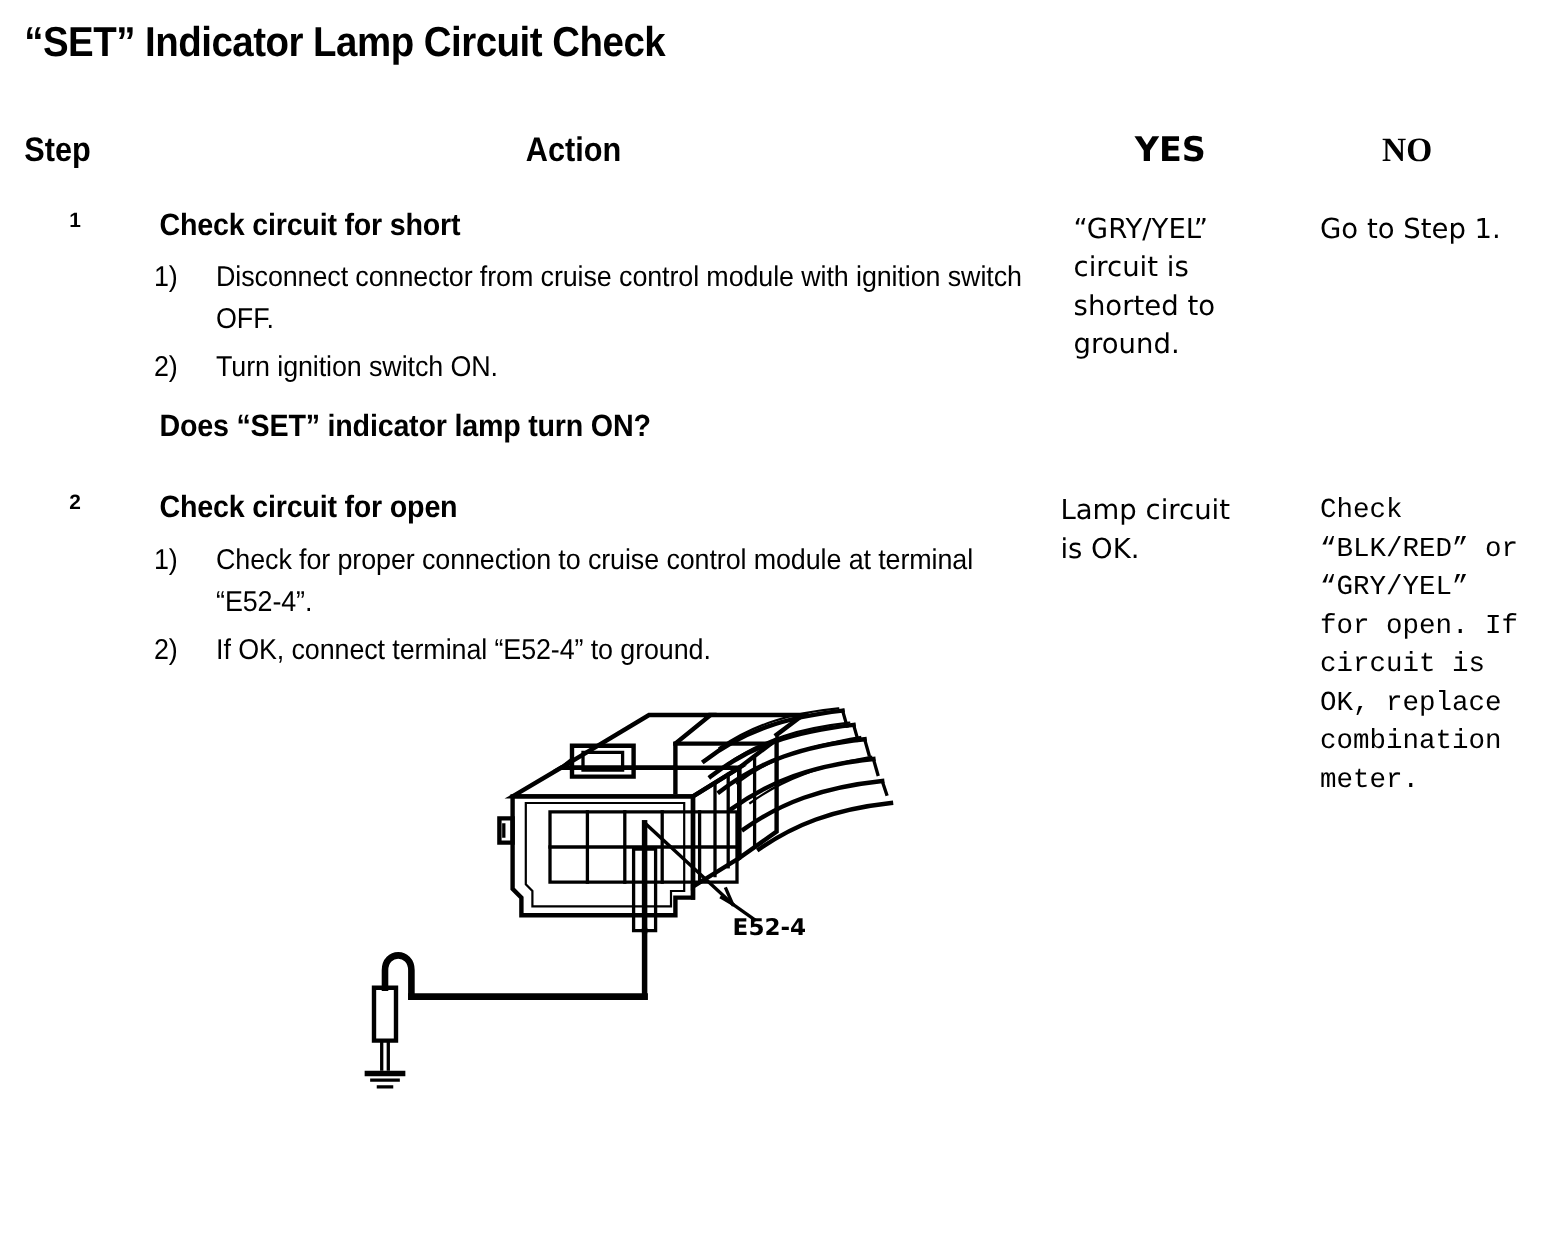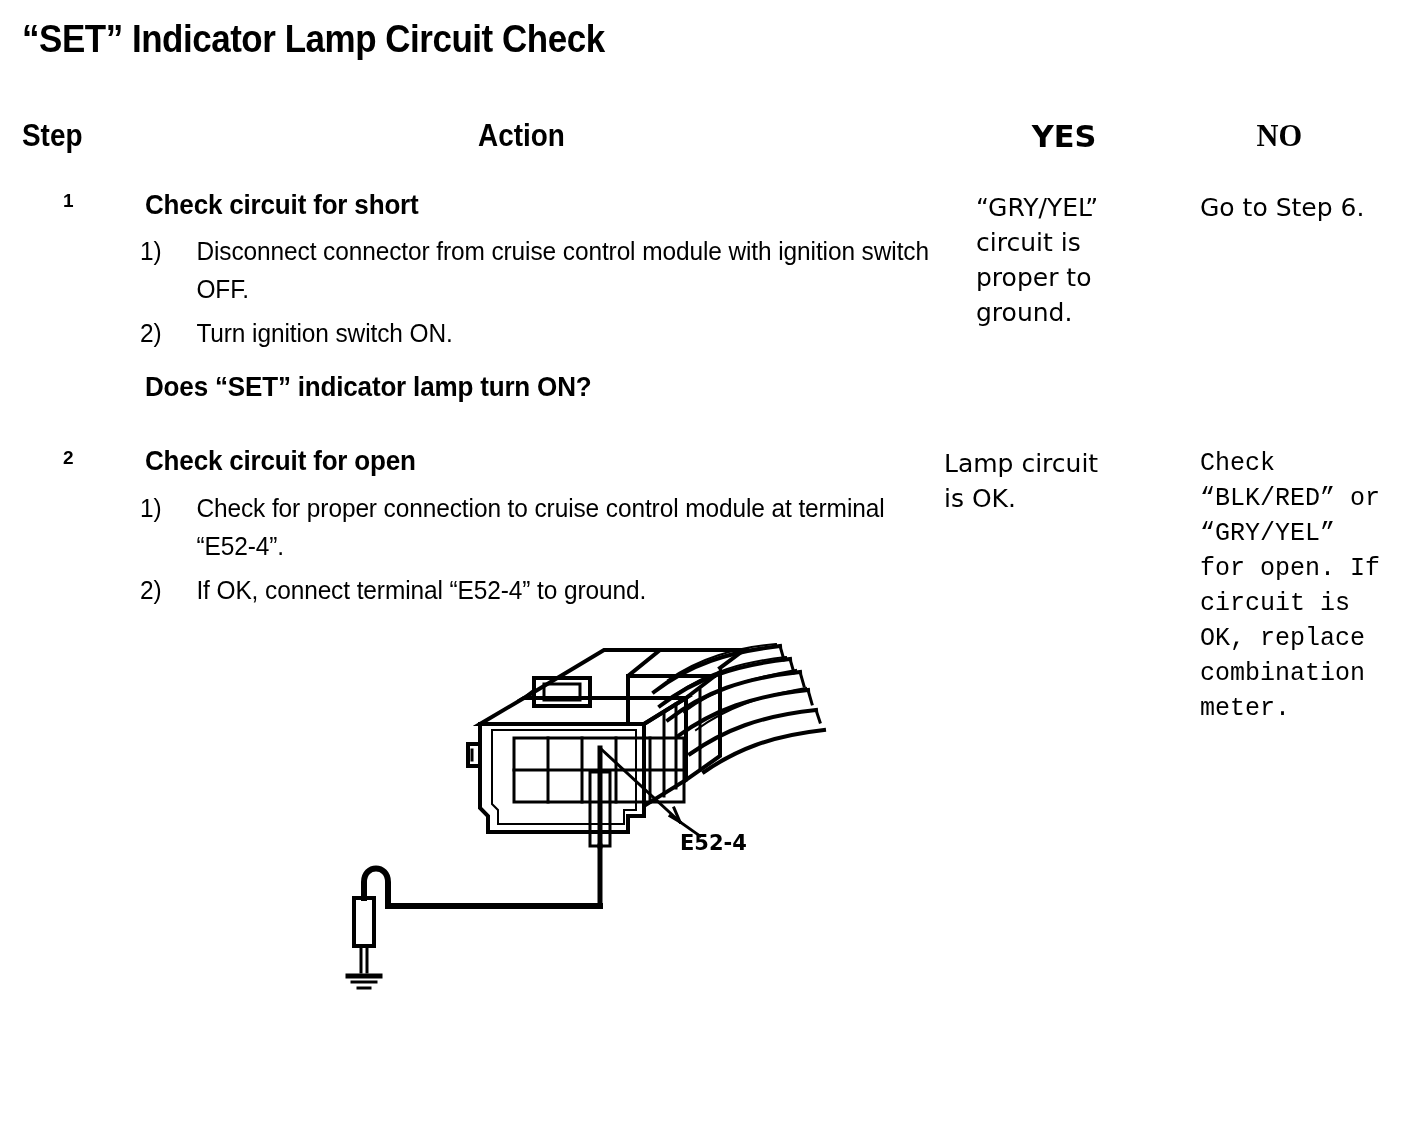--- a/index.html
+++ b/index.html
@@ -43,21 +43,21 @@
     font-size:26px; line-height:38px; letter-spacing:-0.1px;
     font-family:"Liberation Sans", sans-serif; font-weight:normal;
   }
   .olist li .mk{position:absolute;left:0;top:0;width:44px;text-align:left;}
   .listwrap{transform:scaleX(0.94);transform-origin:left top;}
 
   .ycell{font-size:25px;line-height:35px;width:175px;}
   .ncell{font-size:25px;line-height:35px;width:190px;}
 
   
-  #fig{left:328px; top:620px; width:500px; height:380px;}
+  #fig{left:314px; top:620px; width:500px; height:380px;}
   #fig svg{display:block;}
 </style>
 </head>
 <body>
 
 <div class="abs cond" id="title">“SET” Indicator Lamp Circuit Check</div>
 
 <div class="abs cond colhead" id="h-step">Step</div>
 <div class="abs cond colhead" id="h-action">Action</div>
 <div class="abs colhead" id="h-yes">YES</div>
@@ -75,41 +75,41 @@
     </li>
     <li style="margin-top:6px;">
       <span class="mk">2)</span>
       <span>Turn ignition switch ON.</span>
     </li>
   </ul>
 </div>
 
 <div class="abs cond question" style="left:145px;top:371px;">Does “SET” indicator lamp turn ON?</div>
 
-<div class="abs wide ycell" style="left:976px;top:190px;">“GRY/YEL” circuit is proper to ground.</div>
-<div class="abs wide ncell" style="left:1200px;top:190px;">Go to Step 6.</div>
+<div class="abs wide ycell" style="left:976px;top:190px;">“GRY/YEL” circuit is shorted to ground.</div>
+<div class="abs wide ncell" style="left:1200px;top:190px;">Go to Step 1.</div>
 
 <div class="abs stepnum" style="left:63px;top:447px;">2</div>
 
 <div class="abs cond stephead" style="left:145px;top:445px;">Check circuit for open</div>
 
 <div class="abs listwrap" style="left:140px;top:489px;width:800px;">
   <ul class="olist">
     <li>
       <span class="mk">1)</span>
       <span>Check for proper connection to cruise control module at terminal “E52-4”.</span>
     </li>
     <li style="margin-top:6px;">
       <span class="mk">2)</span>
       <span>If OK, connect terminal “E52-4” to ground.</span>
     </li>
   </ul>
 </div>
 
-<div class="abs wide ycell" style="left:944px;top:446px;">Lamp circuit is OK.</div>
+<div class="abs wide ycell" style="left:964px;top:446px;">Lamp circuit is OK.</div>
 <div class="abs wide ncell" style="left:1200px;top:446px;font-family:Liberation Mono, monospace;">Check “BLK/RED” or “GRY/YEL” for open. If circuit is OK, replace combination meter.</div>
 
 <div class="abs" id="fig">
   <svg width="500" height="380" viewBox="0 0 500 380" fill="none" stroke="#000" stroke-width="4" stroke-linecap="square" stroke-linejoin="miter">
 
     <g stroke-width="4">
       <path d="M326 72 C362 44 400 32 452 26"></path>
       <path d="M332 86 C368 58 408 45 462 39"></path>
       <path d="M340 100 C376 72 416 58 472 52"></path>
       <path d="M350 116 C386 90 424 76 480 70"></path>

